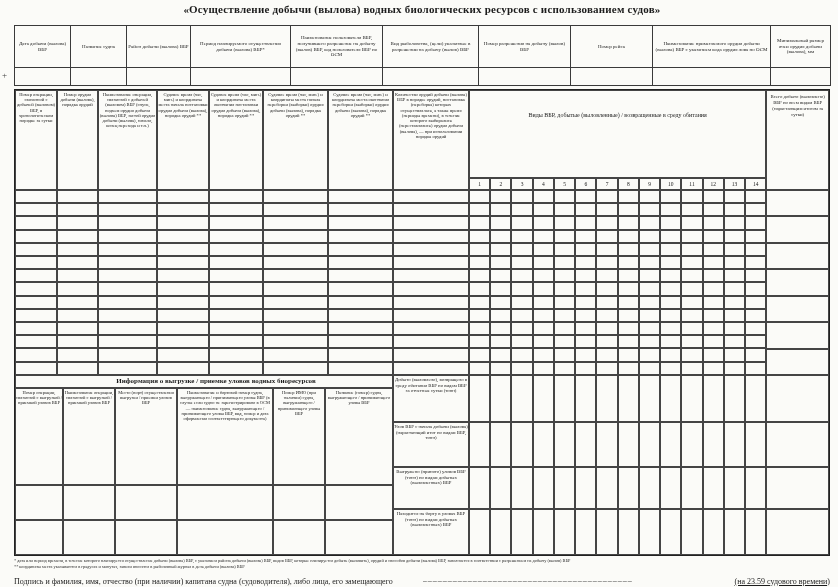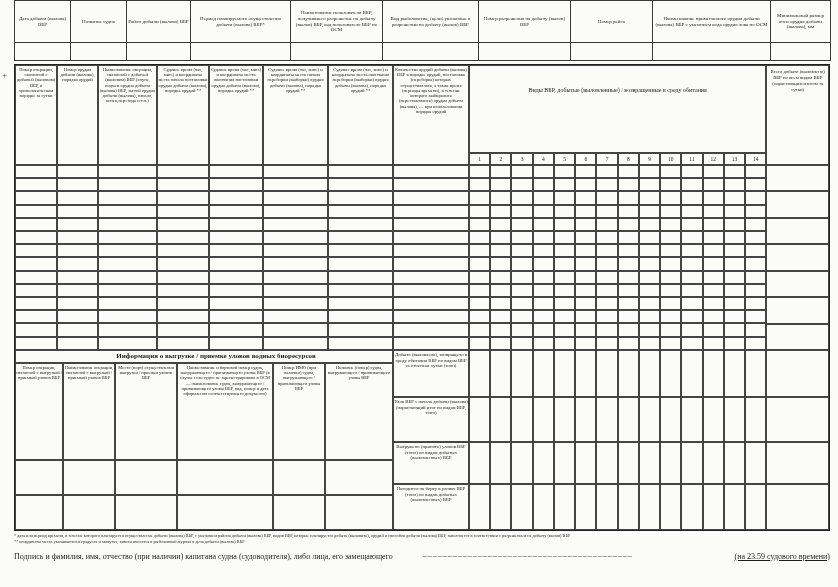--- a/index.html
+++ b/index.html
@@ -62,20 +62,21 @@
   .sig-line { flex: 1; margin: 0 8px 6px 30px; letter-spacing: 1px; overflow: hidden; white-space: nowrap; }
   .sig-suffix { white-space: nowrap; text-decoration: underline; }
 </style>
 </head>
 <body>
 
 <span class="punch">+</span>
 
 <div class="page">
 
+  <div class="title">«Осуществление добычи (вылова) водных биологических ресурсов с использованием судов»</div>
 
   <table class="top-table">
     <colgroup>
       <col style="width:56px">
         <col style="width:56px">
         <col style="width:64px">
         <col style="width:100px">
         <col style="width:92px">
       <col style="width:96px">
         <col style="width:92px">

